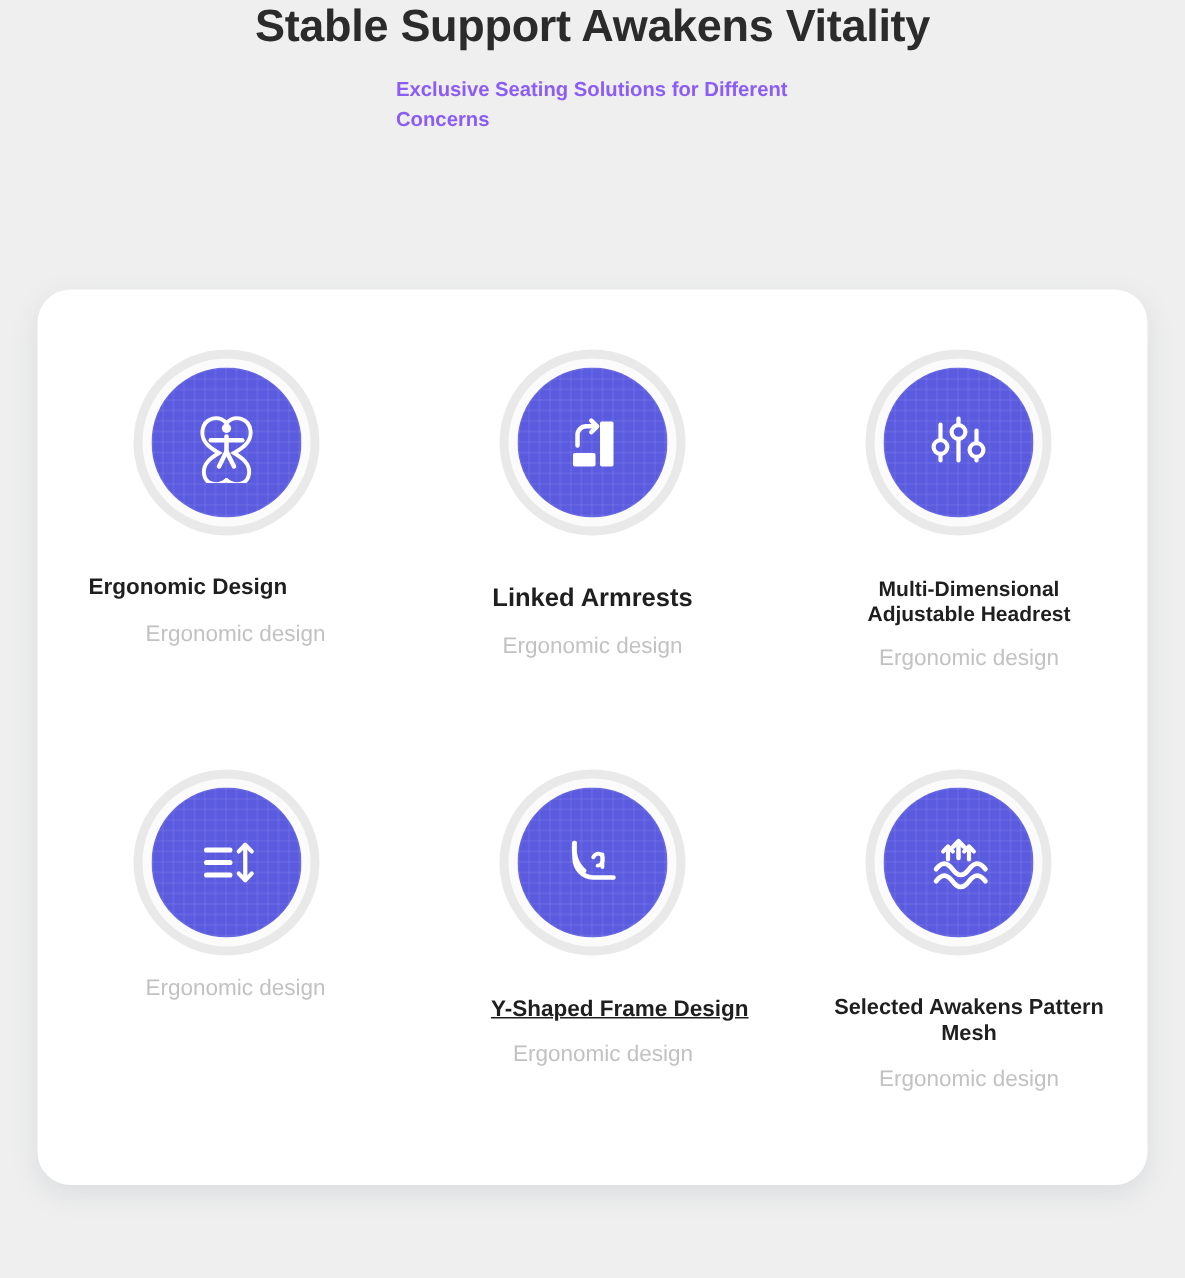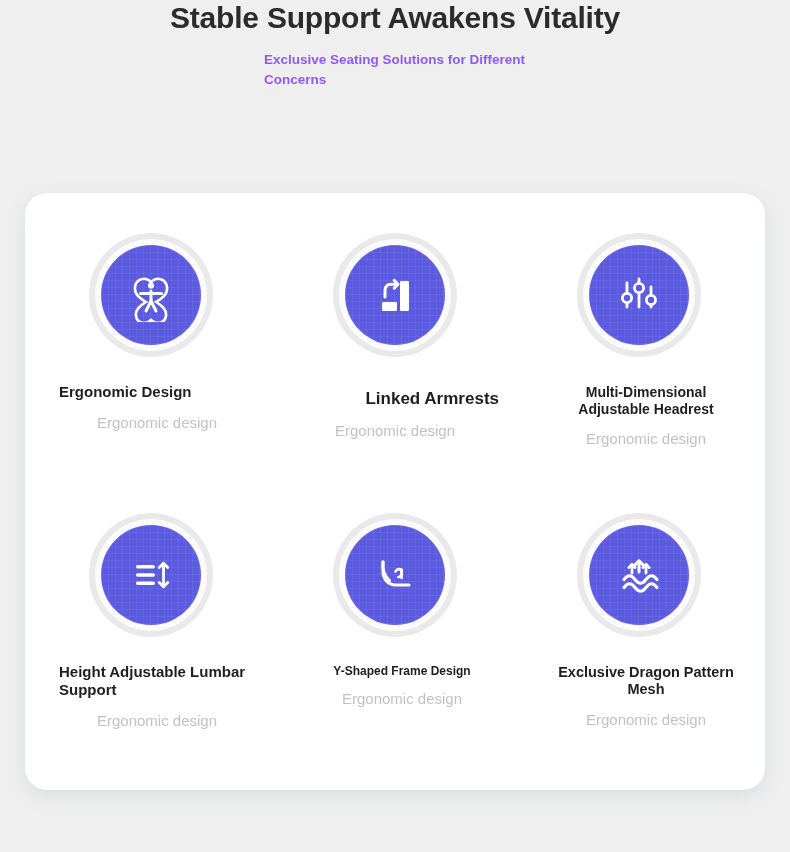--- a/index.html
+++ b/index.html
@@ -133,41 +133,42 @@
   
   .col-left .feature-text { padding-left: 12px; }
   .col-left .feature-title {
     text-align: left;
     font-size: 15px;
     margin-top: 26px;
   }
   .col-left .feature-caption { margin-top: 12px; }
 
   .col-mid .feature-title {
-    text-align: right;
+    text-align: center;
     font-size: 17px;
     margin-top: 32px;
   }
   .col-mid .feature-caption { margin-top: 11px; }
 
   .col-right .feature-text { padding-left: 14px; }
   .col-right .feature-title {
     text-align: center;
     font-size: 14px;
     margin-top: 27px;
     line-height: 1.18;
   }
   .col-right .feature-caption { margin-top: 12px; }
 
   
   .row-bottom.col-left .feature-title { font-size: 15px; }
   .row-bottom.col-mid .feature-title {
-    text-align: center;
-    font-size: 12px;
+    text-align: right;
+    font-size: 15px;
     margin-top: 27px;
+    text-decoration: underline;
   }
   .row-bottom.col-mid .feature-text { padding-left: 14px; }
   .row-bottom.col-right .feature-title { font-size: 14.5px; }
 </style>
 </head>
 <body>
 
 <div class="header">
   <h1 class="page-title">Stable Support Awakens Vitality</h1>
   <div class="subtitle-wrap">
@@ -257,21 +258,20 @@
                 <rect x="11" y="32.6" width="19" height="3.4" rx="1.7" fill="#ffffff"></rect>
                 <path d="M38.5 14.5v23" stroke="#ffffff" stroke-width="2.8" stroke-linecap="round"></path>
                 <path d="M34.2 18.6l4.3-4.4 4.3 4.4" stroke="#ffffff" stroke-width="2.8" stroke-linecap="round" stroke-linejoin="round" fill="none"></path>
                 <path d="M34.2 33.4l4.3 4.4 4.3-4.4" stroke="#ffffff" stroke-width="2.8" stroke-linecap="round" stroke-linejoin="round" fill="none"></path>
               </svg>
             </span>
           </div>
         </div>
       </div>
       <div class="feature-text">
-        <p class="feature-title">Height Adjustable Lumbar Support</p>
         <p class="feature-caption">Ergonomic design</p>
       </div>
     </div>
 
     <div class="feature row-bottom col-mid">
       <div class="badge">
         <div class="badge-inner-gap">
           <div class="badge-disc">
             <span>
               <svg width="52" height="52" viewBox="0 0 52 52" fill="none">
@@ -303,19 +303,19 @@
                 <path d="M34 25v-8" stroke="#ffffff" stroke-width="2.8" stroke-linecap="round"></path>
                 <path d="M30.8 19.6l3.2-3.3 3.2 3.3" stroke="#ffffff" stroke-width="2.8" stroke-linecap="round" stroke-linejoin="round" fill="none"></path>
                 <path d="M12 31.5c3.7-5 7.3-5 11 0s7.3 5 11 0 7.3-5 11 0" stroke="#ffffff" stroke-width="3.1" stroke-linecap="round" fill="none"></path>
                 <path d="M12 39.5c3.7-5 7.3-5 11 0s7.3 5 11 0 7.3-5 11 0" stroke="#ffffff" stroke-width="3.1" stroke-linecap="round" fill="none"></path>
               </svg>
             </span>
           </div>
         </div>
       </div>
       <div class="feature-text">
-        <p class="feature-title">Exclusive Dragon Pattern Mesh</p>
+        <p class="feature-title">Selected Awakens Pattern Mesh</p>
         <p class="feature-caption">Ergonomic design</p>
       </div>
     </div>
 
   </div>
 </div>
 
 </body></html>

